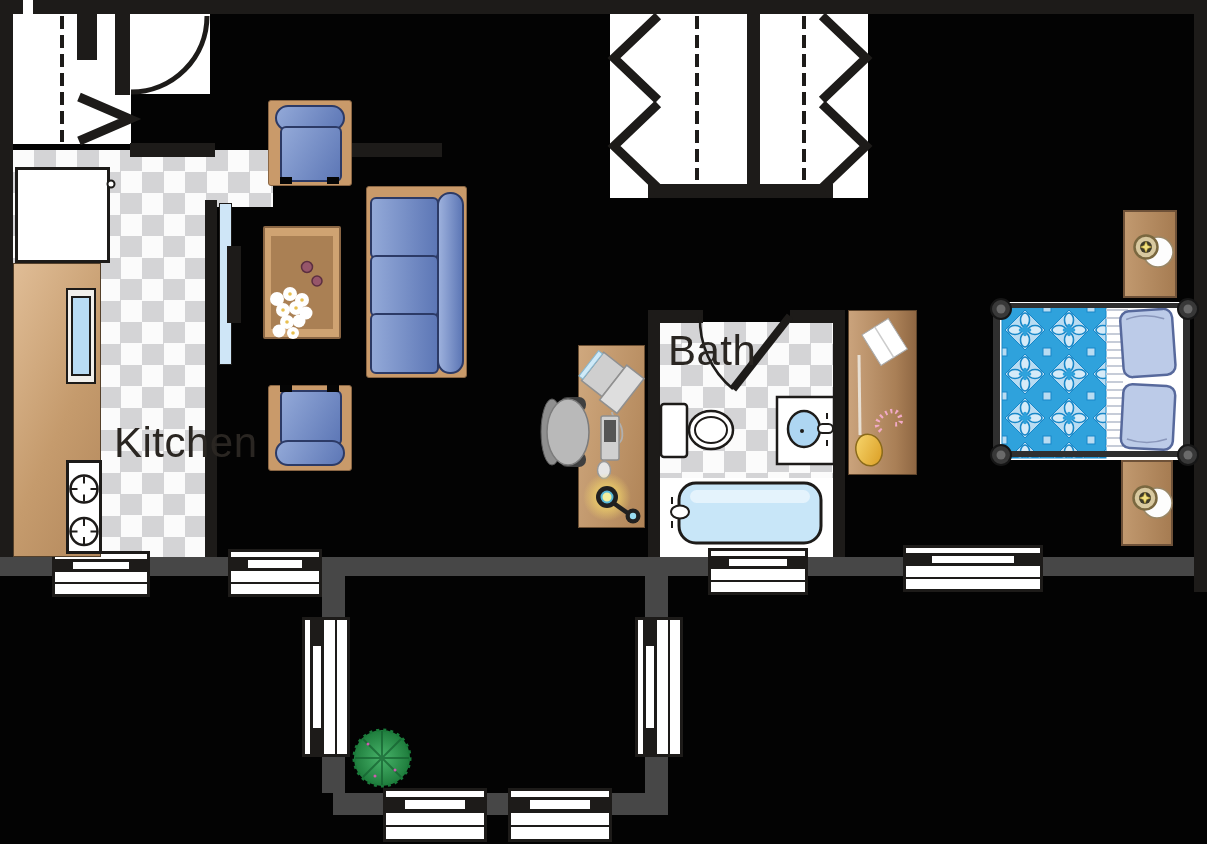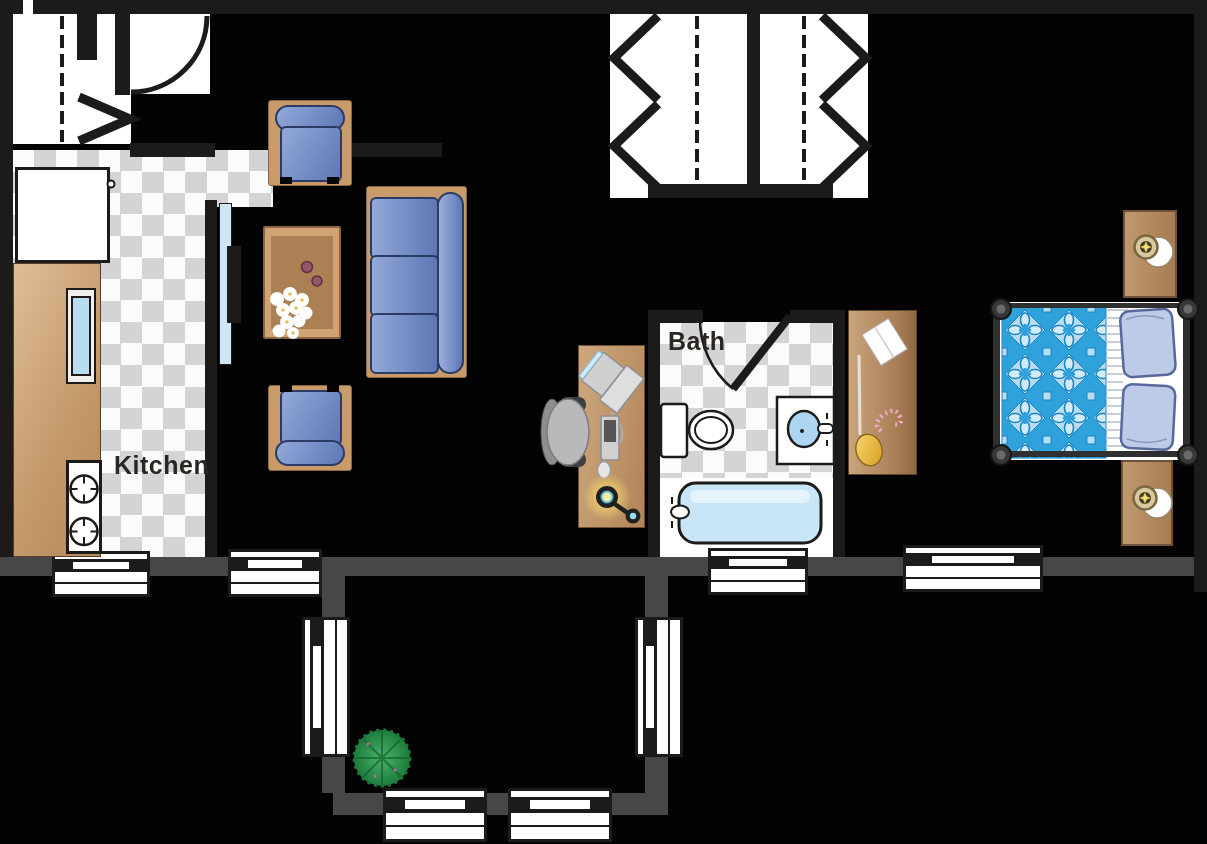--- a/index.html
+++ b/index.html
@@ -3,21 +3,21 @@
 <meta charset="utf-8">
 <style>
   html,body{margin:0;padding:0;background:#000;}
   #plan{position:relative;width:1207px;height:844px;background:#030303;overflow:hidden;
         font-family:"Liberation Sans",sans-serif;}
   .abs{position:absolute;}
   .wall{position:absolute;background:var(--wall);}
   .gwall{position:absolute;background:var(--gray-wall);}
   .white{position:absolute;background:#fff;}
   .tile{position:absolute;background:repeating-conic-gradient(var(--tile-b) 0% 25%, var(--tile-a) 0% 50%);background-size:43px 43px;}
-  .label{position:absolute;font-weight:700;font-size:25px;color:var(--ink);letter-spacing:.5px;}
+  .label{position:absolute;font-weight:400;font-size:42px;color:var(--ink);letter-spacing:.5px;}
   .winH,.winV{position:absolute;background:#fff;border:3px solid var(--wall);box-sizing:border-box;}
   .winH i,.winV i{display:block;}
   .winH .band{position:absolute;left:-1px;right:-1px;top:12%;height:33%;background:var(--wall);}
   .winH .band .stripe{position:absolute;left:20%;right:20%;top:22%;bottom:22%;background:#fff;}
   .winH .line2{position:absolute;left:0;right:0;top:71%;height:2px;background:var(--wall);}
   .winV .band{position:absolute;top:-1px;bottom:-1px;left:12%;width:33%;background:var(--wall);}
   .winV .band .stripe{position:absolute;top:20%;bottom:20%;left:22%;right:22%;background:#fff;}
   .winV .line2{position:absolute;top:0;bottom:0;left:71%;width:2px;background:var(--wall);}
   .cushion{position:absolute;border:2px solid var(--cushion-edge);border-radius:6px;
            background:linear-gradient(120deg,var(--cushion-hi),var(--cushion-lo));}
@@ -343,16 +343,16 @@
     <g>
       <circle cx="382" cy="758" r="28" fill="url(#plantGrad)"></circle>
       <circle cx="382" cy="758" r="28" fill="none" stroke="#1a7a3a" stroke-width="3" stroke-dasharray="3 4"></circle>
       <path d="M382 758 L382 731 M382 758 L401 739 M382 758 L409 758 M382 758 L401 777 M382 758 L382 785 M382 758 L363 777 M382 758 L355 758 M382 758 L363 739" stroke="#156030" stroke-width="2" opacity=".7"></path>
       <circle cx="368" cy="744" r="1.5" fill="#cf5ab0"></circle>
         <circle cx="395" cy="770" r="1.5" fill="#cf5ab0"></circle>
         <circle cx="375" cy="776" r="1.5" fill="#cf5ab0"></circle>
     </g>
   </svg>
 
-  <div class="label" style="left:114px;top:451px">Kitchen</div>
+  <div class="label" style="left:114px;top:419px">Kitchen</div>
   <div class="label" style="left:668px;top:327px">Bath</div>
 
 </div>
 
 </body></html>

